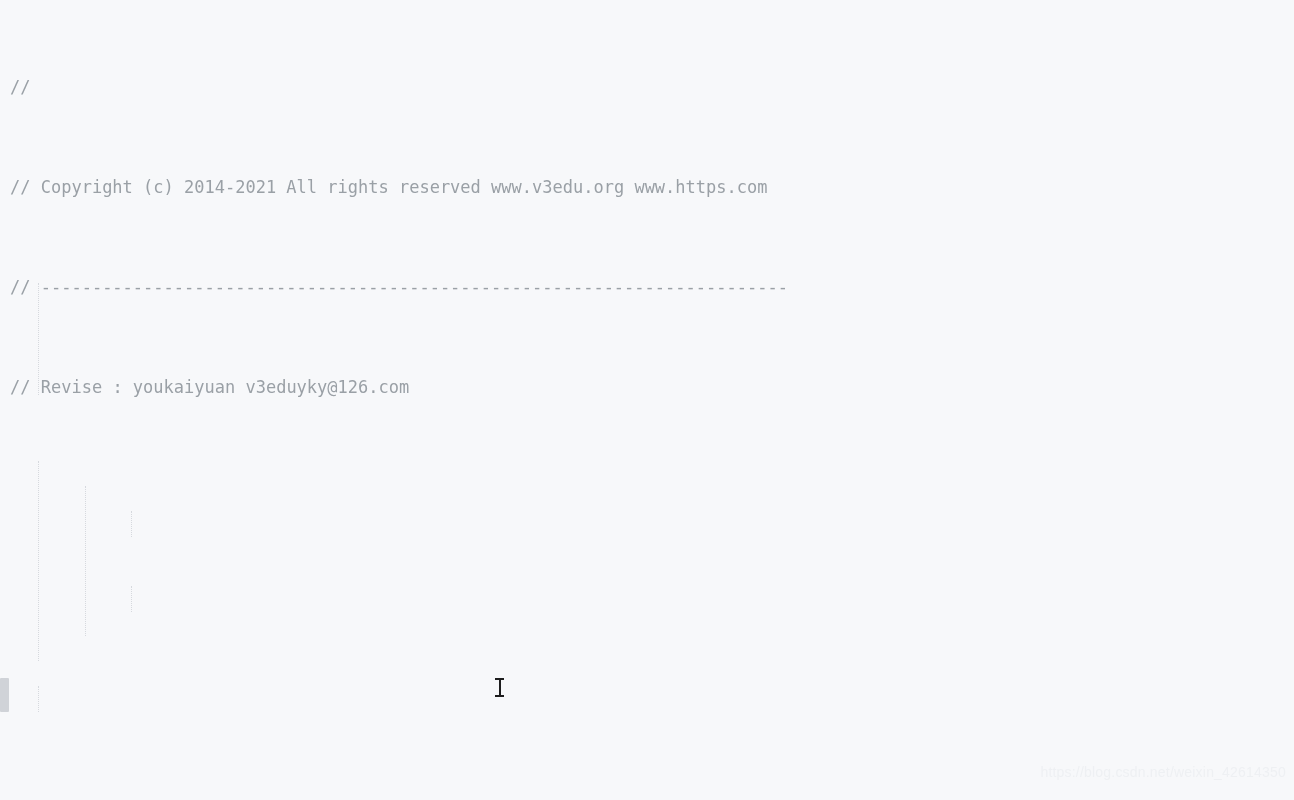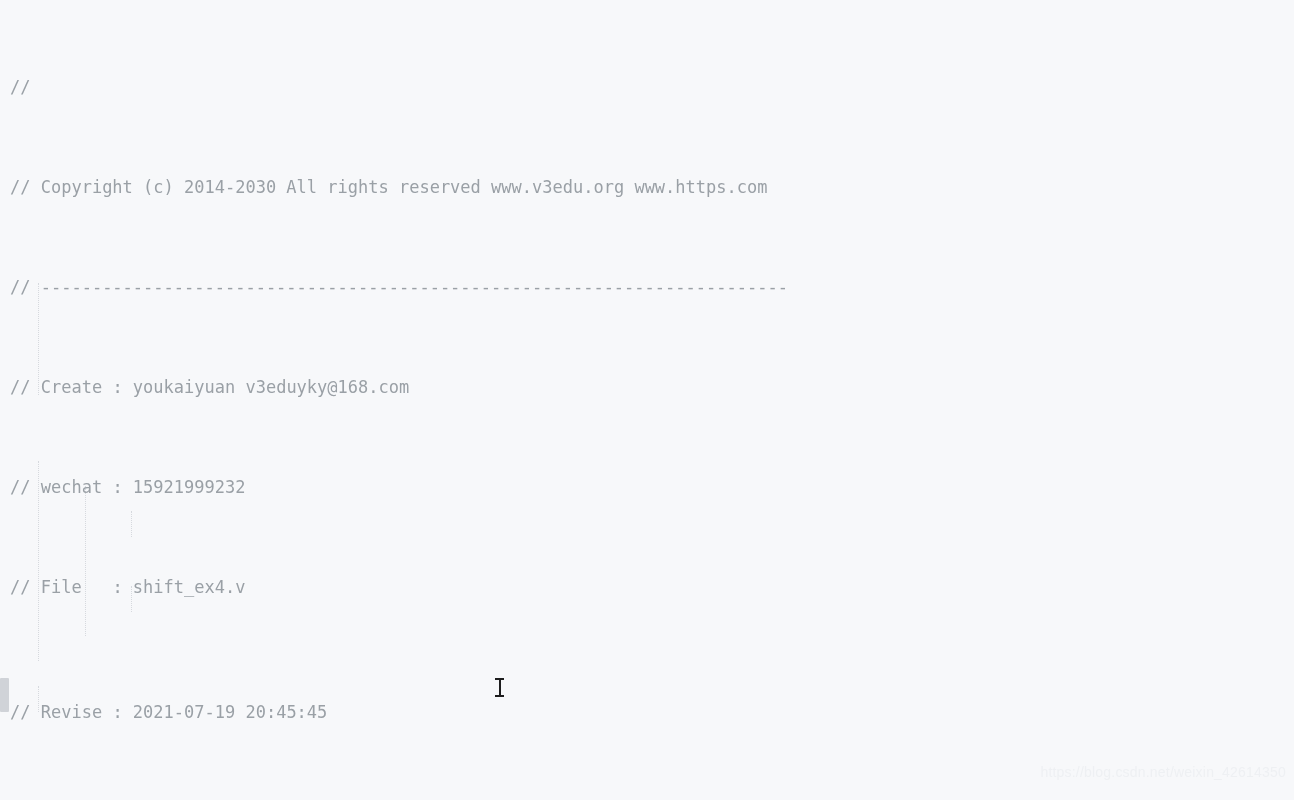--- a/index.html
+++ b/index.html
@@ -106,32 +106,29 @@
   <div class="indent-guide" style="left:85px; top:486px; height:150px;"></div>
   <div class="indent-guide" style="left:131px; top:511px; height:26px;"></div>
   <div class="indent-guide" style="left:131px; top:586px; height:26px;"></div>
 
   <div class="scroll-thumb"></div>
 
   <div class="code">
 
     <div class="line"><span class="cmt">//</span></div>
 
-    <div class="line"><span class="cmt">// <span>Copyright (c) 2014-2030 All rights reserved</span> <span>www.v3edu.org</span> <span>www.https.com</span></span></div>
+    <div class="line"><span class="cmt">// <span>Copyright (c) 2014-2021 All rights reserved</span> <span>www.v3edu.org</span> <span>www.https.com</span></span></div>
 
     <div class="line"><span class="cmt">// <span>-------------------------------------------------------------------------</span></span></div>
 
-    <div class="line"><span class="cmt">// <span>Create</span> : <span>youkaiyuan v3eduyky@168.com</span></span></div>
-
-    <div class="line"><span class="cmt">// <span>wechat</span> : <span>15921999232</span></span></div>
-
-    <div class="line"><span class="cmt">// <span>File</span>   : <span>shift_ex4.v</span></span></div>
+    <div class="line"><span class="cmt">// <span>Revise</span> : <span>youkaiyuan v3eduyky@126.com</span></span></div>
 
 
-    <div class="line"><span class="cmt">// <span>Revise</span> : <span>2021-07-19 20:45:45</span></span></div>
+
+
 
     
 
     
 
     
 
     
 
     

